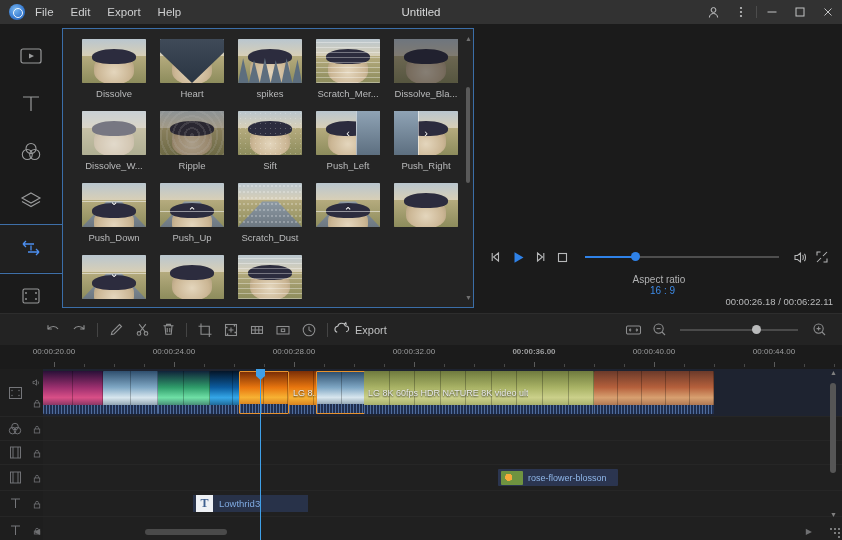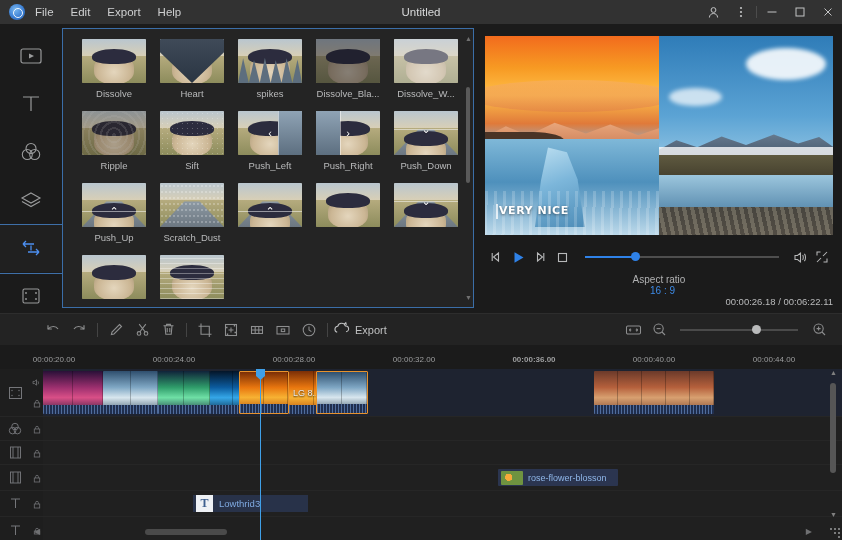--- a/index.html
+++ b/index.html
@@ -242,21 +242,21 @@
   .tb-export { display: flex; align-items: center; gap: 5px; color: #bfc0c1; font-size: 11px; }
   .zoom-group { margin-left: auto; display: flex; align-items: center; padding-right: 10px; color: #8d8e8f; }
   .zoom-track { position: relative; width: 118px; height: 20px; margin: 0 8px; }
   .zoom-track .line { position: absolute; left: 0; right: 0; top: 9px; height: 2px; background: #4a4a4a; }
   .zoom-track .knob {
     position: absolute; left: 72px; top: 5px; width: 9px; height: 9px; border-radius: 50%; background: #b9babb;
   }
 
   
   .timeline { position: absolute; left: 0; top: 345px; width: 842px; height: 195px; background: #1b1b1b; }
-  .ruler { position: absolute; left: 30px; top: 8px; right: 0; height: 22px; }
+  .ruler { position: absolute; left: 30px; top: 0; right: 0; height: 22px; }
   .ruler .tick-lbl {
     position: absolute; top: 2px; font-size: 8px; color: #9d9e9f; transform: translateX(-50%);
   }
   .ruler .tick { position: absolute; bottom: 0; width: 1px; height: 5px; background: #5a5a5a; }
   .ruler .tick.minor { height: 3px; background: #474747; }
 
   .tracks { position: absolute; left: 0; top: 24px; right: 0; bottom: 0; }
   .track { position: relative; width: 842px; border-bottom: 1px solid #262626; }
   .track-head {
     position: absolute; left: 0; top: 0; width: 30px; height: 100%;
@@ -449,20 +449,30 @@
               <div class="ov-spikes"></div>
             </div>
             <div class="lib-label">spikes</div>
           </div>
           <div class="lib-cell">
             <div class="thumb">
               <div class="tb-sky"></div>
               <div class="tb-gnd"></div>
               <div class="tb-dog"></div>
               <div class="tb-hat"></div>
+              <div class="ov-lines"></div>
+            </div>
+            <div class="lib-label">Scratch_Mer...</div>
+          </div>
+          <div class="lib-cell">
+            <div class="thumb">
+              <div class="tb-sky"></div>
+              <div class="tb-gnd"></div>
+              <div class="tb-dog"></div>
+              <div class="tb-hat"></div>
               <div class="ov-dark"></div>
             </div>
             <div class="lib-label">Dissolve_Bla...</div>
           </div>
           <div class="lib-cell">
             <div class="thumb">
               <div class="tb-sky"></div>
               <div class="tb-gnd"></div>
               <div class="tb-dog"></div>
               <div class="tb-hat"></div>
@@ -603,41 +613,20 @@
         </div>
     </div>
     <div class="lib-vscroll">
       <div class="ar" style="top:0">▲</div>
       <div class="bar"></div>
       <div class="ar" style="bottom:0">▼</div>
     </div>
   </div>
 
   <div class="preview">
-    <div class="video-stage">
-      <div class="vid-left">
-        <div class="l-cloud"></div>
-        <div class="l-ridge"></div>
-        <div class="l-dark"></div>
-        <div class="l-ice"></div>
-        <div class="l-berg"></div>
-        <div class="l-shimmer"></div>
-        <div class="vn-bar"></div>
-        <div class="very-nice">VERY NICE</div>
-      </div>
-      <div class="vid-right">
-        <div class="r-cloudA"></div>
-        <div class="r-cloudB"></div>
-        <div class="r-mtn"></div>
-        <div class="r-snow"></div>
-        <div class="r-land"></div>
-        <div class="r-water"></div>
-        <div class="r-rock"></div>
-      </div>
-    </div>
 
     <div class="ctrl-row">
       <div class="ctrl-btn">
         <svg width="14" height="14" viewBox="0 0 14 14" fill="none" stroke="currentColor" stroke-width="1.1">
           <path d="M9.5 3L4.5 7l5 4z"></path>
             <path d="M3.2 3v8"></path>
         </svg>
       </div>
       <div class="ctrl-btn play">
         <svg width="15" height="15" viewBox="0 0 15 15" fill="currentColor">
@@ -896,20 +885,35 @@
                 <div class="audio-wave"></div>
                 <div class="clip-title">LG 8...</div>
               </div>
               <div class="clip selected" style="left: 273px; width: 52px;">
                 <div class="clip-strip">
                   <div style="flex: 1 1 0%; background: linear-gradient(rgb(47, 79, 110) 0%, rgb(127, 167, 196) 38%, rgb(216, 230, 238) 62%, rgb(58, 84, 104) 100%); border-right: 1px solid rgba(0, 0, 0, 0.25);"></div>
                   <div style="flex: 1 1 0%; background: linear-gradient(rgb(47, 79, 110) 0%, rgb(127, 167, 196) 38%, rgb(216, 230, 238) 62%, rgb(58, 84, 104) 100%); border-right: 1px solid rgba(0, 0, 0, 0.25);"></div>
                 </div>
                 <div class="audio-wave"></div>
               </div>
+              <div class="clip" style="left: 321px; width: 230px;">
+                <div class="clip-strip">
+                  <div style="flex: 1 1 0%; background: linear-gradient(rgb(111, 122, 62) 0%, rgb(168, 178, 101) 38%, rgb(203, 208, 138) 62%, rgb(125, 136, 71) 100%); border-right: 1px solid rgba(0, 0, 0, 0.25);"></div>
+                  <div style="flex: 1 1 0%; background: linear-gradient(rgb(111, 122, 62) 0%, rgb(168, 178, 101) 38%, rgb(203, 208, 138) 62%, rgb(125, 136, 71) 100%); border-right: 1px solid rgba(0, 0, 0, 0.25);"></div>
+                  <div style="flex: 1 1 0%; background: linear-gradient(rgb(111, 122, 62) 0%, rgb(168, 178, 101) 38%, rgb(203, 208, 138) 62%, rgb(125, 136, 71) 100%); border-right: 1px solid rgba(0, 0, 0, 0.25);"></div>
+                  <div style="flex: 1 1 0%; background: linear-gradient(rgb(111, 122, 62) 0%, rgb(168, 178, 101) 38%, rgb(203, 208, 138) 62%, rgb(125, 136, 71) 100%); border-right: 1px solid rgba(0, 0, 0, 0.25);"></div>
+                  <div style="flex: 1 1 0%; background: linear-gradient(rgb(111, 122, 62) 0%, rgb(168, 178, 101) 38%, rgb(203, 208, 138) 62%, rgb(125, 136, 71) 100%); border-right: 1px solid rgba(0, 0, 0, 0.25);"></div>
+                  <div style="flex: 1 1 0%; background: linear-gradient(rgb(111, 122, 62) 0%, rgb(168, 178, 101) 38%, rgb(203, 208, 138) 62%, rgb(125, 136, 71) 100%); border-right: 1px solid rgba(0, 0, 0, 0.25);"></div>
+                  <div style="flex: 1 1 0%; background: linear-gradient(rgb(111, 122, 62) 0%, rgb(168, 178, 101) 38%, rgb(203, 208, 138) 62%, rgb(125, 136, 71) 100%); border-right: 1px solid rgba(0, 0, 0, 0.25);"></div>
+                  <div style="flex: 1 1 0%; background: linear-gradient(rgb(111, 122, 62) 0%, rgb(168, 178, 101) 38%, rgb(203, 208, 138) 62%, rgb(125, 136, 71) 100%); border-right: 1px solid rgba(0, 0, 0, 0.25);"></div>
+                  <div style="flex: 1 1 0%; background: linear-gradient(rgb(111, 122, 62) 0%, rgb(168, 178, 101) 38%, rgb(203, 208, 138) 62%, rgb(125, 136, 71) 100%); border-right: 1px solid rgba(0, 0, 0, 0.25);"></div>
+                </div>
+                <div class="audio-wave"></div>
+                <div class="clip-title">LG 8K 60fps HDR NATURE 8K video ult</div>
+              </div>
               <div class="clip" style="left: 551px; width: 120px;">
                 <div class="clip-strip">
                   <div style="flex: 1 1 0%; background: linear-gradient(rgb(107, 58, 42) 0%, rgb(181, 96, 60) 38%, rgb(216, 160, 112) 62%, rgb(126, 71, 48) 100%); border-right: 1px solid rgba(0, 0, 0, 0.25);"></div>
                   <div style="flex: 1 1 0%; background: linear-gradient(rgb(107, 58, 42) 0%, rgb(181, 96, 60) 38%, rgb(216, 160, 112) 62%, rgb(126, 71, 48) 100%); border-right: 1px solid rgba(0, 0, 0, 0.25);"></div>
                   <div style="flex: 1 1 0%; background: linear-gradient(rgb(107, 58, 42) 0%, rgb(181, 96, 60) 38%, rgb(216, 160, 112) 62%, rgb(126, 71, 48) 100%); border-right: 1px solid rgba(0, 0, 0, 0.25);"></div>
                   <div style="flex: 1 1 0%; background: linear-gradient(rgb(107, 58, 42) 0%, rgb(181, 96, 60) 38%, rgb(216, 160, 112) 62%, rgb(126, 71, 48) 100%); border-right: 1px solid rgba(0, 0, 0, 0.25);"></div>
                   <div style="flex: 1 1 0%; background: linear-gradient(rgb(107, 58, 42) 0%, rgb(181, 96, 60) 38%, rgb(216, 160, 112) 62%, rgb(126, 71, 48) 100%); border-right: 1px solid rgba(0, 0, 0, 0.25);"></div>
                 </div>
                 <div class="audio-wave"></div>
               </div>

